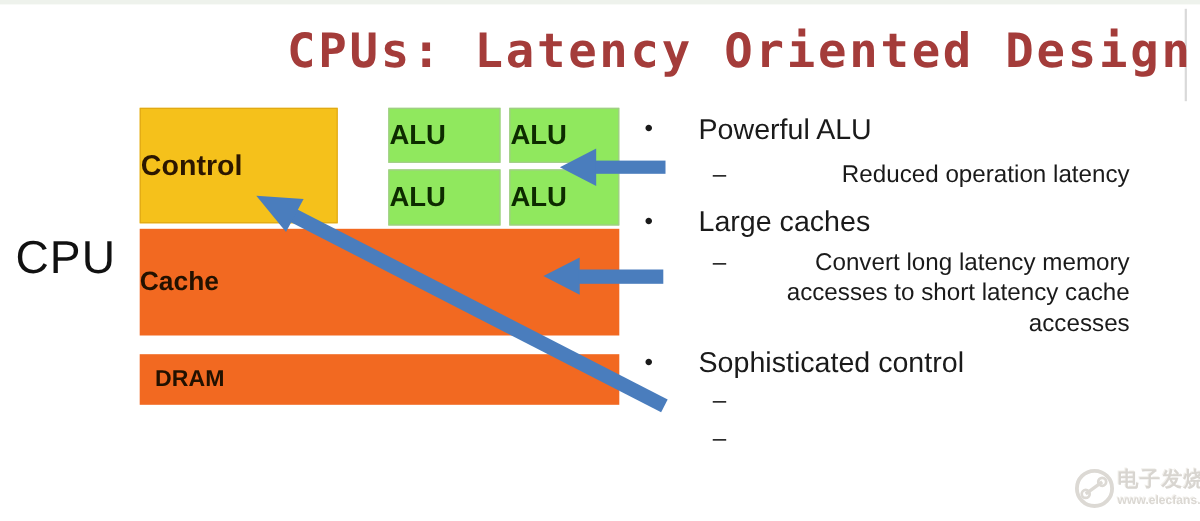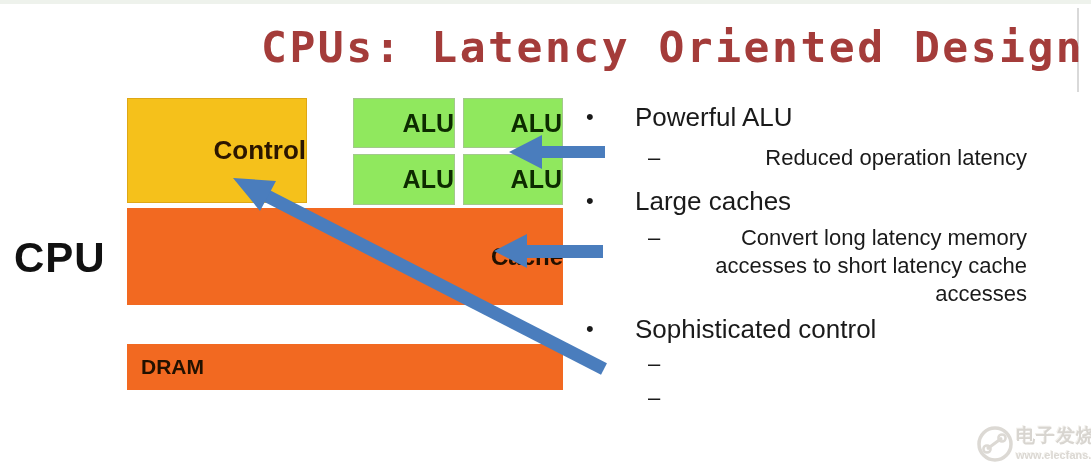--- a/index.html
+++ b/index.html
@@ -15,46 +15,45 @@
 
   
   .title{
     left:261px;top:22px;width:900px;white-space:nowrap;
     font-family:"DejaVu Sans Mono",monospace;font-weight:bold;
     font-size:43px;letter-spacing:2.5px;color:#A43C3A;
   }
 
   
   .cpu-label{
-    left:14px;top:210px;font-size:42px;font-weight:bold;color:#111111;
+    left:14px;top:210px;font-size:42px;font-weight:normal;color:#111111;
     letter-spacing:1px;
-    margin-top:24px;
   }
 
   
-  .block{display:flex;align-items:center;justify-content:flex-end;box-sizing:border-box;}
+  .block{display:flex;align-items:center;justify-content:flex-start;box-sizing:border-box;}
   .control{
     left:127px;top:98px;width:180px;height:105px;
     background:#F5C11B;border:1px solid #dfa715;
     font-size:26px;font-weight:bold;color:#2b1600;
   }
   .alu{
     background:#90E85E;border:1px solid #a3c98c;
     font-size:25px;font-weight:bold;color:#0d2b00;
   }
   .alu1{left:353px;top:98px;width:102px;height:50px;}
   .alu2{left:463px;top:98px;width:100px;height:50px;}
   .alu3{left:353px;top:154px;width:102px;height:51px;}
   .alu4{left:463px;top:154px;width:100px;height:51px;}
   .cache{
     left:127px;top:208px;width:436px;height:97px;
     background:#F26921;font-size:24px;font-weight:bold;color:#221100;
   }
   .dram{
-    left:127px;top:344px;width:436px;height:46px;
+    left:127px;top:322px;width:436px;height:46px;
     background:#F26921;font-size:21px;font-weight:bold;color:#221100;
     justify-content:flex-start;padding-left:14px;
   }
 
   
   .arrows{left:0;top:0;width:1091px;height:474px;pointer-events:none;}
 
   
   .bullets{left:578px;top:102px;width:512px;}
   .b-main{display:flex;line-height:30px;font-size:26px;color:#1a1a1a;}

